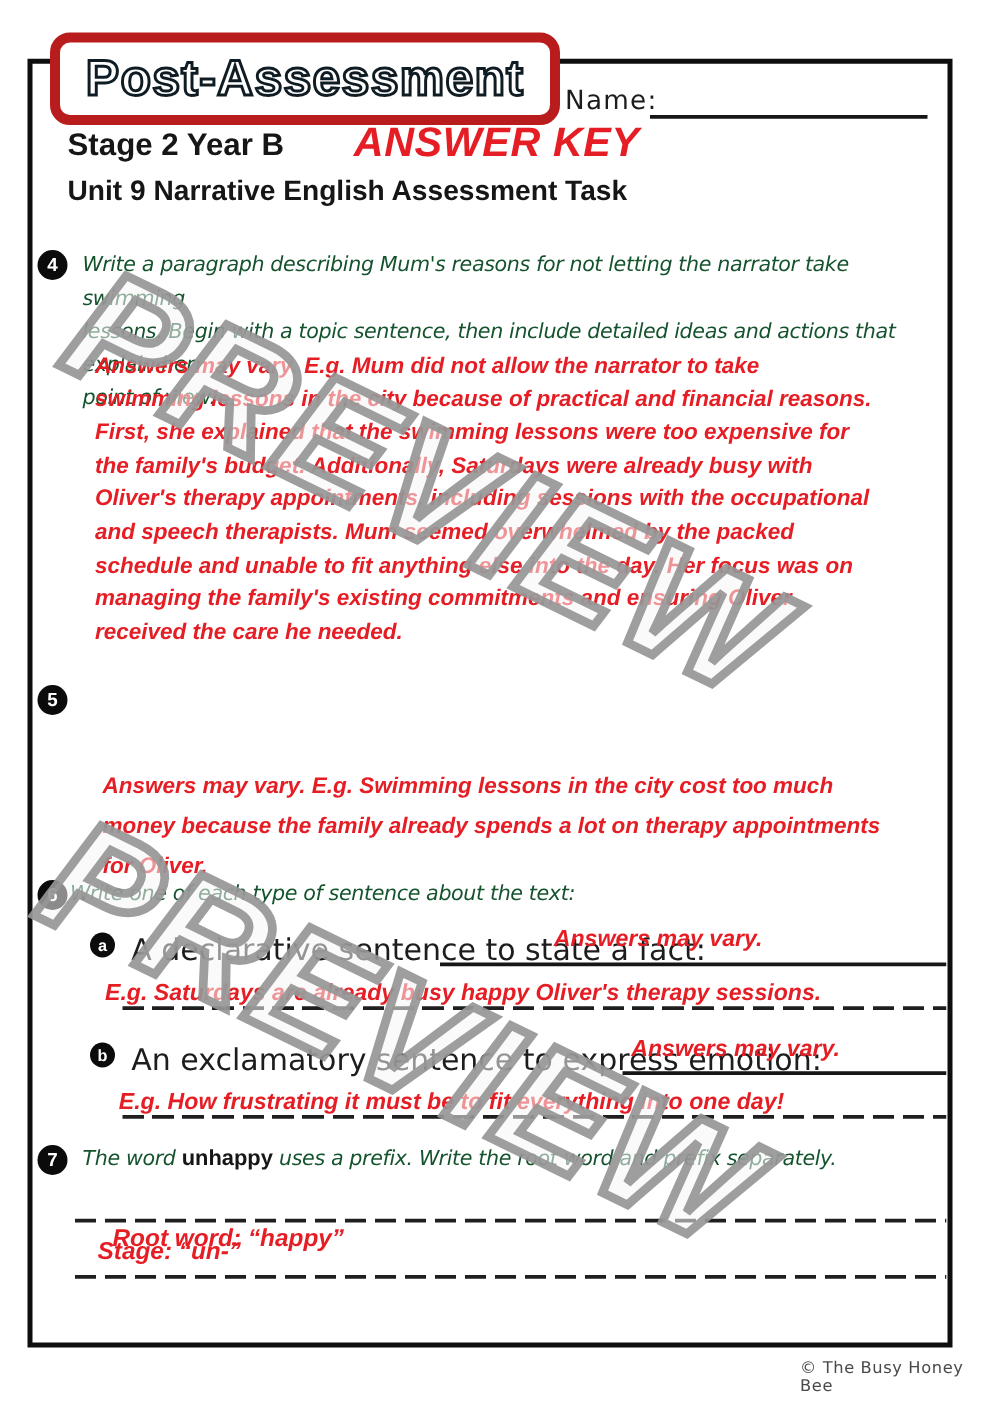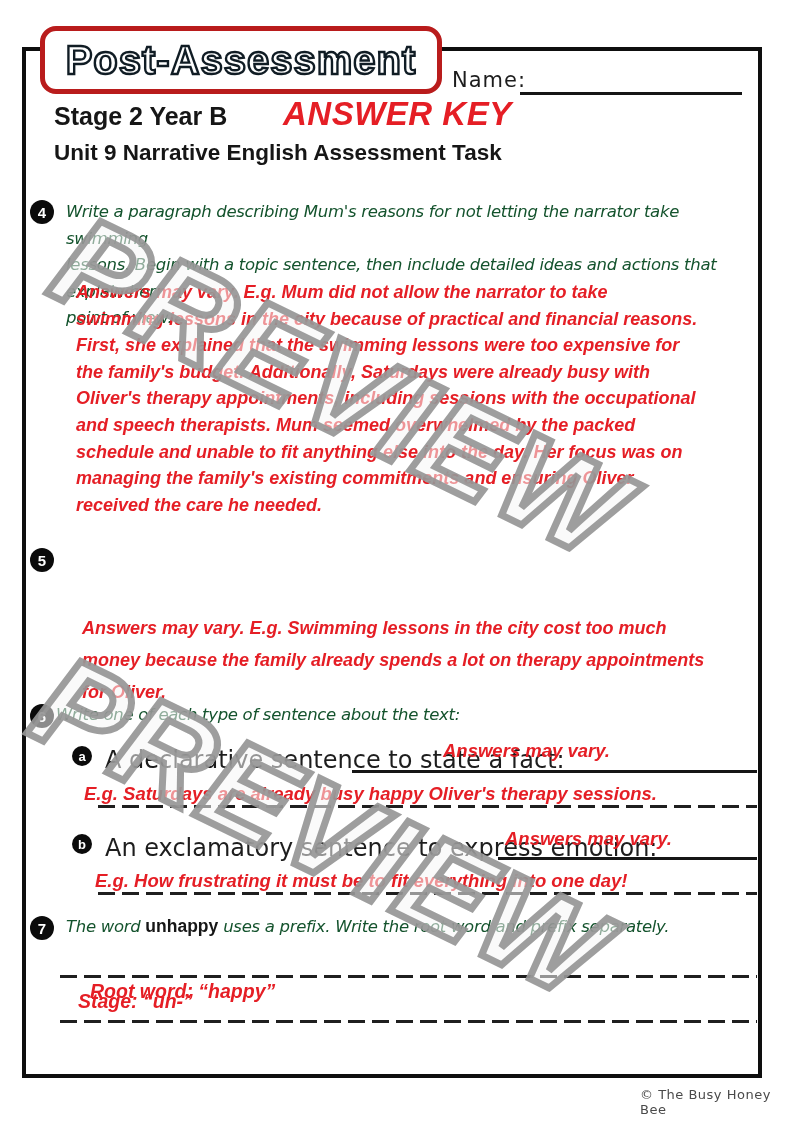--- a/index.html
+++ b/index.html
@@ -2,21 +2,21 @@
 <html><head>
 <meta charset="utf-8">
 <style>
   html,body{margin:0;padding:0;background:#fff;}
   .sheet{position:relative;width:794px;height:1122px;background:#fff;overflow:hidden;
          font-family:"Liberation Sans",sans-serif;color:#161616;}
   .abs{position:absolute;}
   
   .frame{left:22px;top:47px;width:732px;height:1023px;border:4px solid #0e0e0e;}
   
-  .banner{left:40px;top:26px;width:392px;height:58px;background:#fff;border:5px solid #b91c1c;
+  .banner{left:40px;top:26px;width:392px;height:58px;background:#fff;border:8px solid #b91c1c;
           border-radius:16px;display:flex;align-items:center;justify-content:center;z-index:3;}
   .banner-text{font-weight:800;font-size:40px;letter-spacing:1px;color:#fff;
                -webkit-text-stroke:2.4px #101c24;white-space:nowrap;}
   @supports not (-webkit-text-stroke: 1px #000){ .banner-text{color:#111;} }
   
   .hand{font-family:"DejaVu Sans",sans-serif;font-style:italic;font-size:16.5px;
         letter-spacing:-0.3px;color:#14532d;}
   .print{font-family:"DejaVu Sans",sans-serif;font-size:24px;color:#1d1d1d;}
   .bold{font-family:"Liberation Sans",sans-serif;font-weight:bold;}
   .red{color:#e51e25;font-style:italic;}

